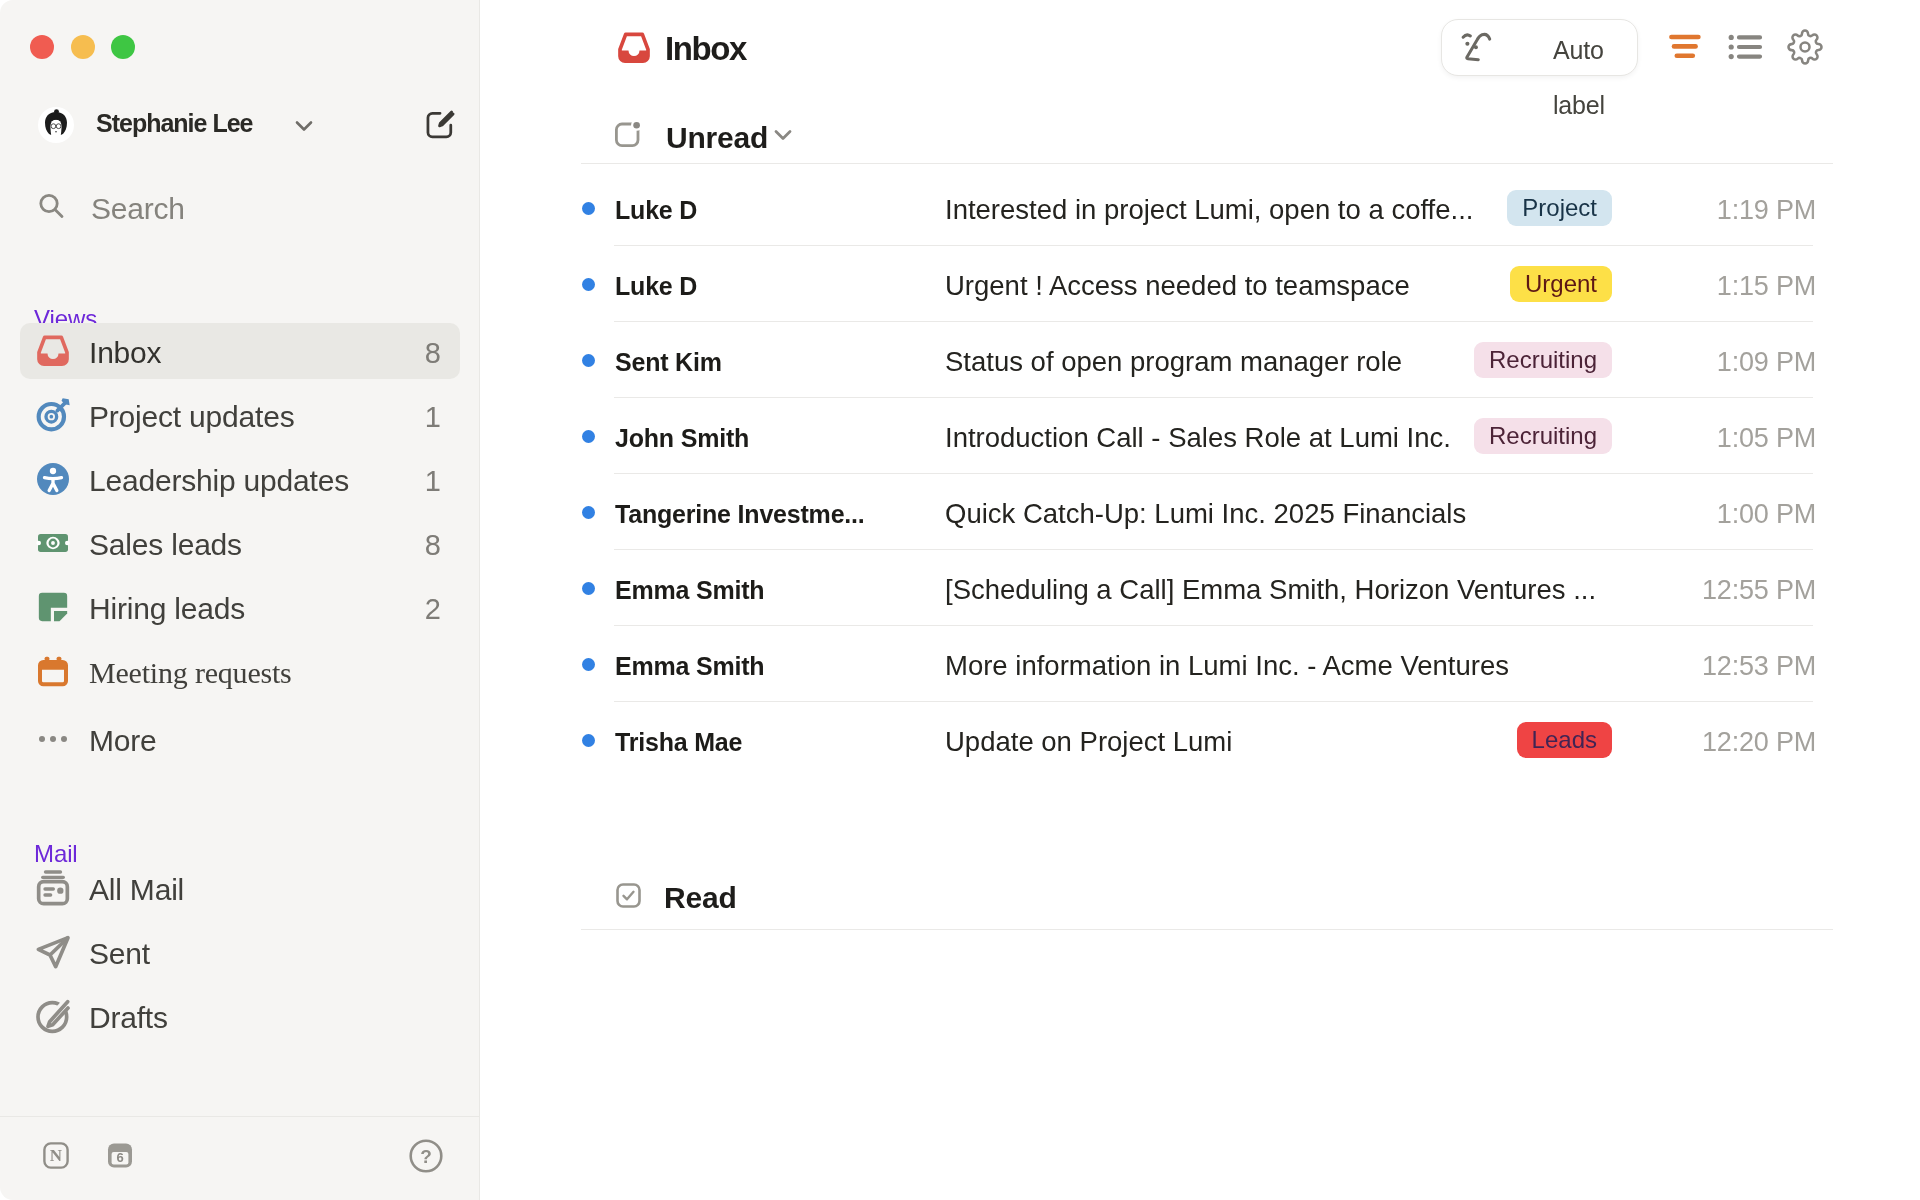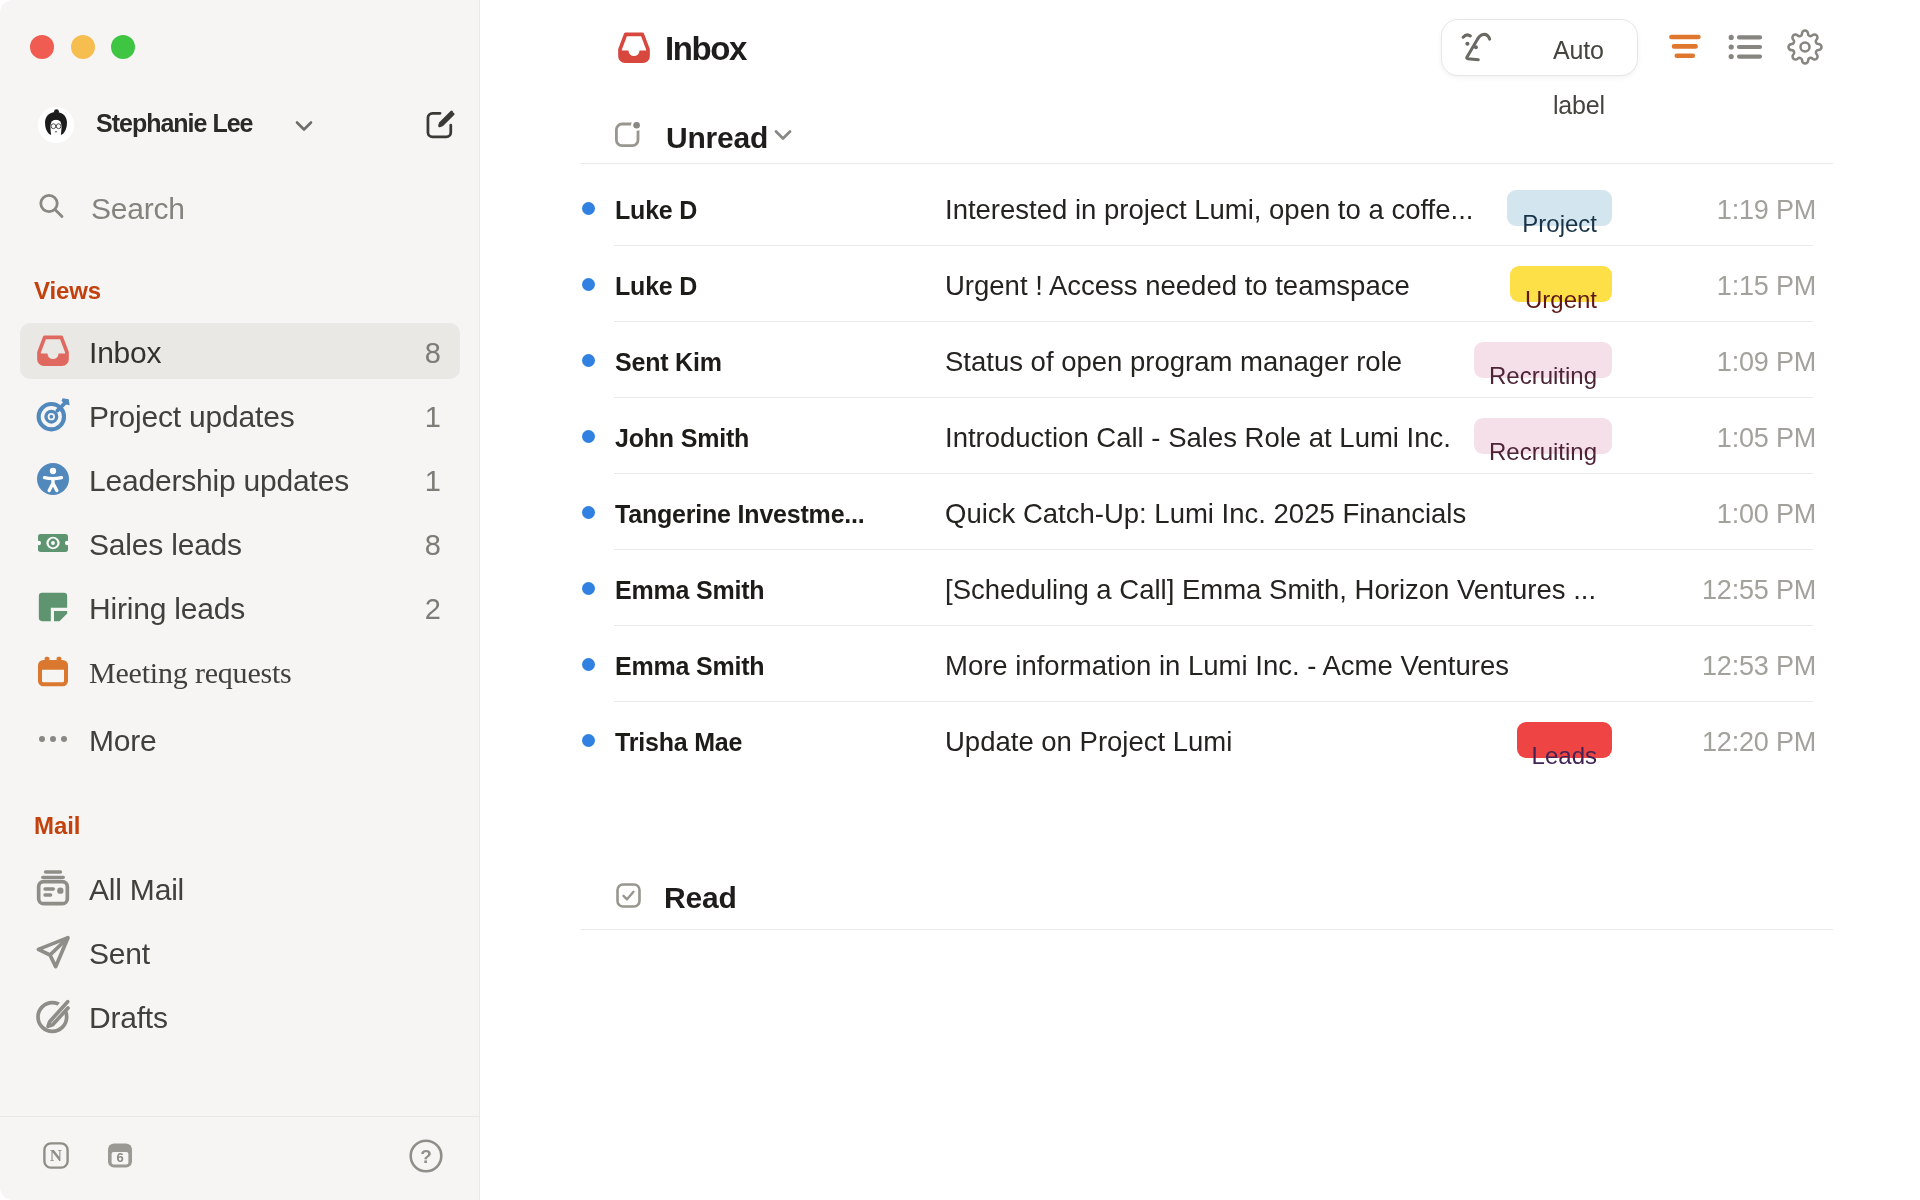--- a/index.html
+++ b/index.html
@@ -13,35 +13,35 @@
   .abs { position:absolute; }
   .tl { position:absolute; width:24px; height:24px; border-radius:50%; top:35px; }
 
   .navrow { position:absolute; left:20px; width:440px; height:56px; border-radius:10px; }
   .navrow .nicon { position:absolute; left:13px; top:8px; width:40px; height:40px; }
   .navrow .nlabel { position:absolute; left:69px; top:2px; line-height:56px;
     font-size:30px; font-weight:500; color:#41403c; letter-spacing:-0.2px; }
   .navrow .ncount { position:absolute; right:19px; top:2px; line-height:56px;
     font-size:29px; font-weight:400; color:#7e7c77; }
   .sel { background:#e9e8e4; }
-  .sechdr { position:absolute; left:34px; font-size:24px; font-weight:700;
-    color:#c2410c; letter-spacing:-0.1px; }
+  .sechdr { position:absolute; left:34px; font-size:24px; font-weight:400;
+    color:#6d28d9; letter-spacing:-0.1px;margin-top:28px; }
 
   .rowline { position:absolute; left:614px; width:1199px; height:1px; background:#eae9e7; }
   .mailrow { position:absolute; left:480px; width:1440px; height:76px; }
   .mailrow .dot { position:absolute; left:102px; top:32px; width:13px; height:13px;
     border-radius:50%; background:#3181e3; }
   .mailrow .from { position:absolute; left:135px; top:2px; line-height:76px; font-size:25px;
     font-weight:700; color:#1d1c19; letter-spacing:-0.2px; white-space:nowrap; }
   .mailrow .subj { position:absolute; left:465px; top:2px; line-height:76px; font-size:27.5px;
     font-weight:400; color:#24231f; letter-spacing:0px; white-space:nowrap; }
   .mailrow .time { position:absolute; right:104px; top:2px; line-height:76px; font-size:27px;
     font-weight:400; color:#a3a19c; letter-spacing:-0.2px; }
   .chip { position:absolute; right:308px; top:20px; height:36px; line-height:36px;
-    border-radius:9px; padding:16px 15px; font-size:24px; font-weight:500; letter-spacing:0; }
+    border-radius:9px; padding:0 15px; font-size:24px; font-weight:500; letter-spacing:0; }
   .chip.blue { background:#d3e5ef; color:#183347; }
   .chip.red { background:#fde047; color:#5d1715; }
   .chip.pink { background:#f5e0e9; color:#4c2337; }
   .chip.purple { background:#ef4444; color:#412454; }
 </style>
 </head>
 <body>
 <div class="window">
   <div class="sidebar">
     <div class="tl" style="left:30px; background:#f05c51;"></div>

